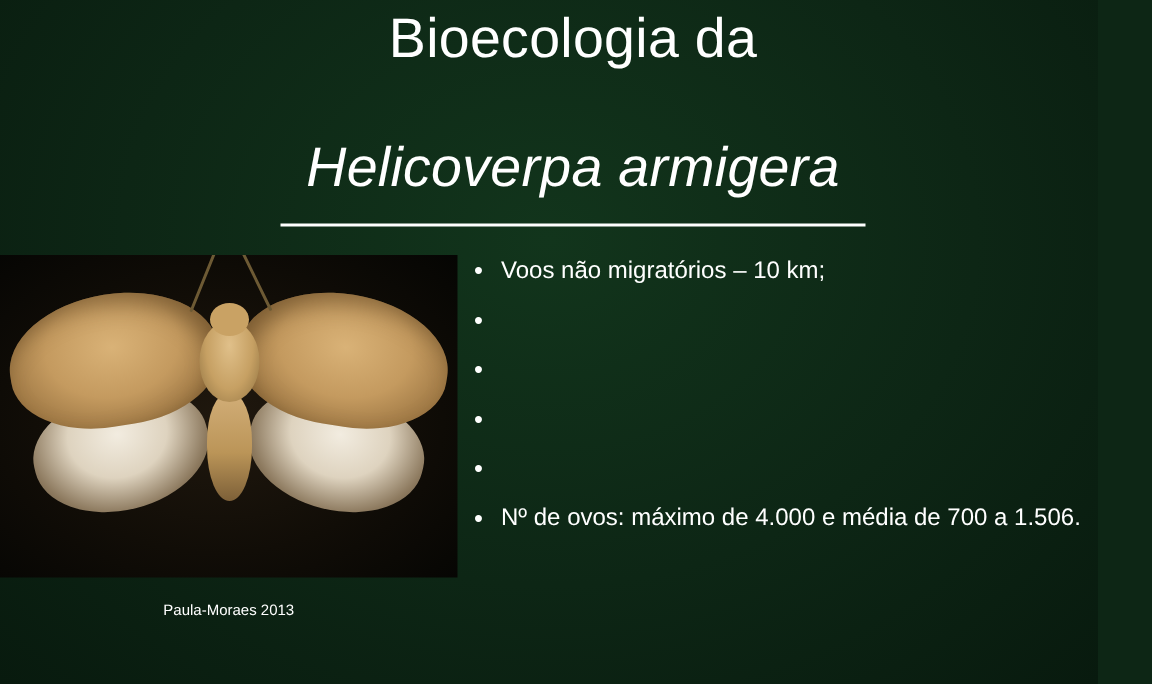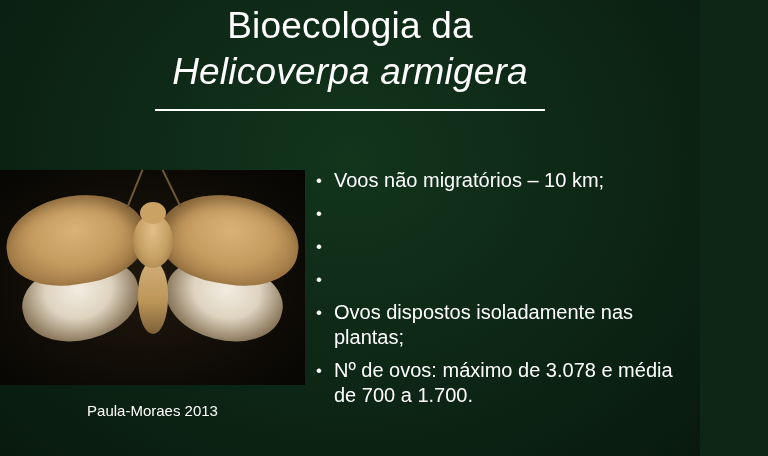--- a/index.html
+++ b/index.html
@@ -11,37 +11,39 @@
     height: 456px;
     background: #0d2615;
     font-family: "Liberation Sans", sans-serif;
     overflow: hidden;
   }
   .slide {
     position: relative;
     width: 700px;
     height: 456px;
     background: radial-gradient(ellipse at 50% 35%, #12351c 0%, #0d2615 55%, #081a0e 100%);
+    padding-left: 32px;
   }
   .title-block {
     padding-top: 4px;
     text-align: center;
   }
   .title-line1 {
     color: #ffffff;
     font-size: 37px;
     line-height: 44px;
     letter-spacing: 0.2px;
   }
   .title-line2 {
     color: #ffffff;
     font-size: 37px;
     line-height: 48px;
     font-style: italic;
     letter-spacing: 0.2px;
+    margin-top: 40px;
   }
   .rule {
     width: 390px;
     height: 2px;
     background: #ffffff;
     margin: 13px auto 0 auto;
   }
   .content {
     position: absolute;
     top: 160px;
@@ -155,21 +157,21 @@
     transform: rotate(-26deg);
     border-radius: 2px;
   }
   .credit {
     position: absolute;
     left: 0;
     top: 232px;
     width: 305px;
     text-align: center;
     color: #ffffff;
-    font-size: 15px;
+    font-size: 10px;
   }
   .bullets {
     position: absolute;
     left: 310px;
     top: 8px;
     right: 8px;
   }
   .bullet {
     display: flex;
     align-items: flex-start;
@@ -180,21 +182,21 @@
     width: 24px;
     min-width: 24px;
     font-size: 17px;
     line-height: 25px;
     text-align: left;
     padding-left: 6px;
     box-sizing: border-box;
   }
   .btext {
     color: #ffffff;
-    font-size: 20px;
+    font-size: 16px;
     line-height: 25px;
   }
 </style>
 </head>
 <body>
 
 <div class="slide">
 
   <div class="title-block">
     <div class="title-line1">Bioecologia da</div>
@@ -235,23 +237,22 @@
       <div class="bullet">
         <span class="dot">•</span>
       </div>
 
       <div class="bullet">
         <span class="dot">•</span>
       </div>
 
       <div class="bullet">
         <span class="dot">•</span>
-        <span class="btext">Ovos dispostos isoladamente nas plantas;</span>
-      </div>
-
-      <div class="bullet">
-        <span class="dot">•</span>
-        <span class="btext">Nº de ovos: máximo de 3.078 e média de 700 a 1.700.</span>
+      </div>
+
+      <div class="bullet">
+        <span class="dot">•</span>
+        <span class="btext">Nº de ovos: máximo de 4.000 e média de 700 a 1.506.</span>
       </div>
 
     </div>
   </div>
 </div>
 
 </body></html>

